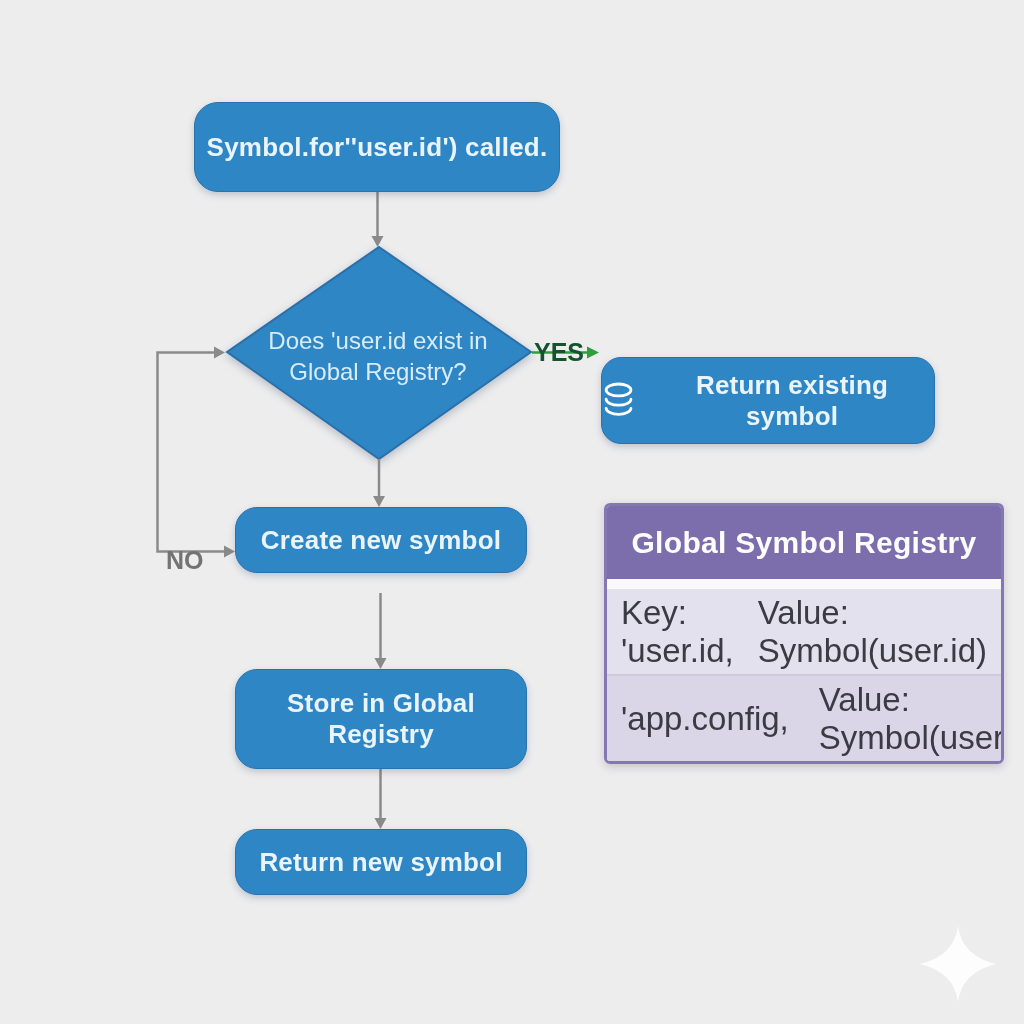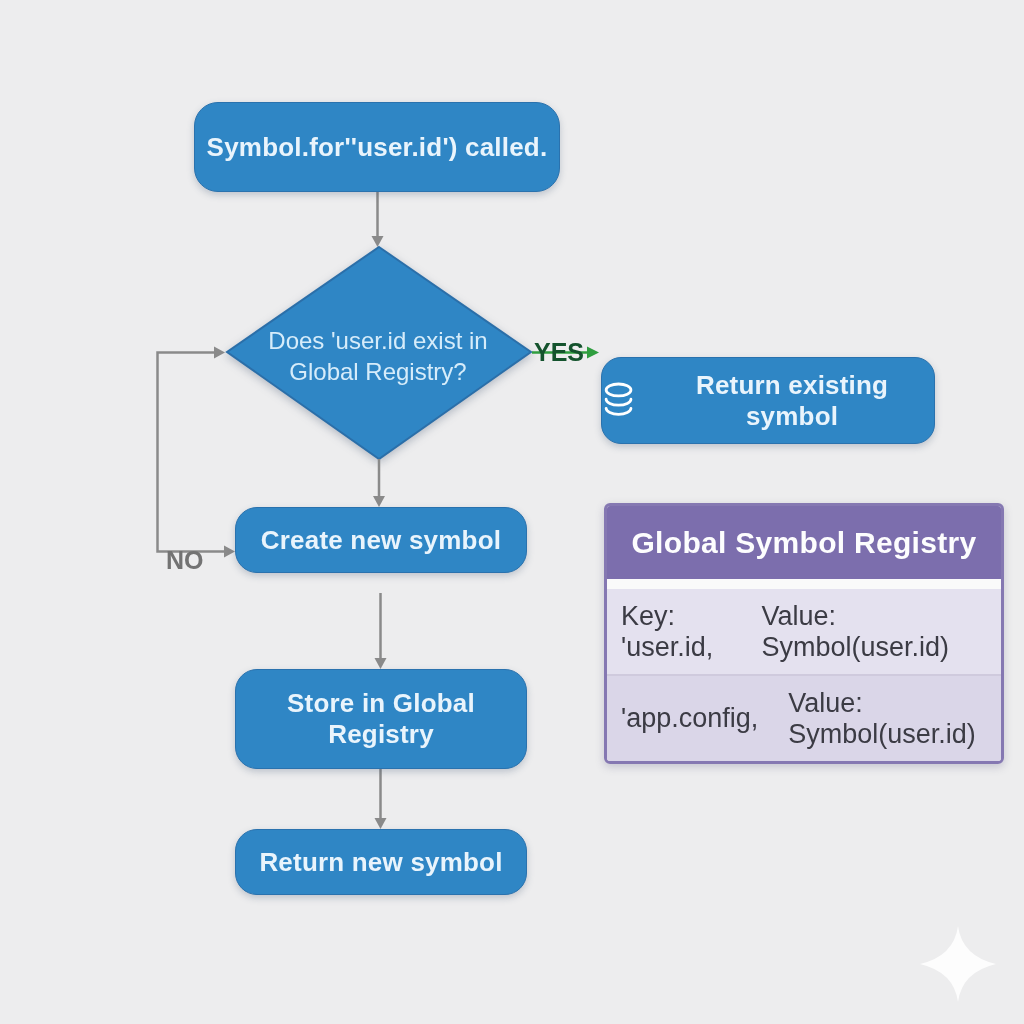--- a/index.html
+++ b/index.html
@@ -46,21 +46,21 @@
     display:flex;flex-direction:column;margin-left:32px;
   }
   .registry-header{
     height:73px;flex:0 0 73px;background:#7c6ead;
     color:#fdfdfe;font-size:30px;font-weight:700;letter-spacing:.3px;
     display:flex;align-items:center;justify-content:center;
   }
   .registry-divider{height:10px;flex:0 0 10px;background:#fafafa;}
   .registry-row{
     flex:1 1 auto;display:flex;align-items:center;
-    padding:0 14px;color:#3b3b44;font-size:27px;
+    padding:0 14px;color:#3b3b44;font-size:33px;
   }
   .registry-row.row-1{background:#e4e1ef;gap:12px;border-bottom:2px solid #cfcadd;}
   .registry-row.row-2{background:#dad6e8;gap:30px;}
 
   .sparkle{position:absolute;left:918px;top:924px;width:80px;height:80px;}
 </style>
 </head>
 <body>
 
 <div class="canvas">

